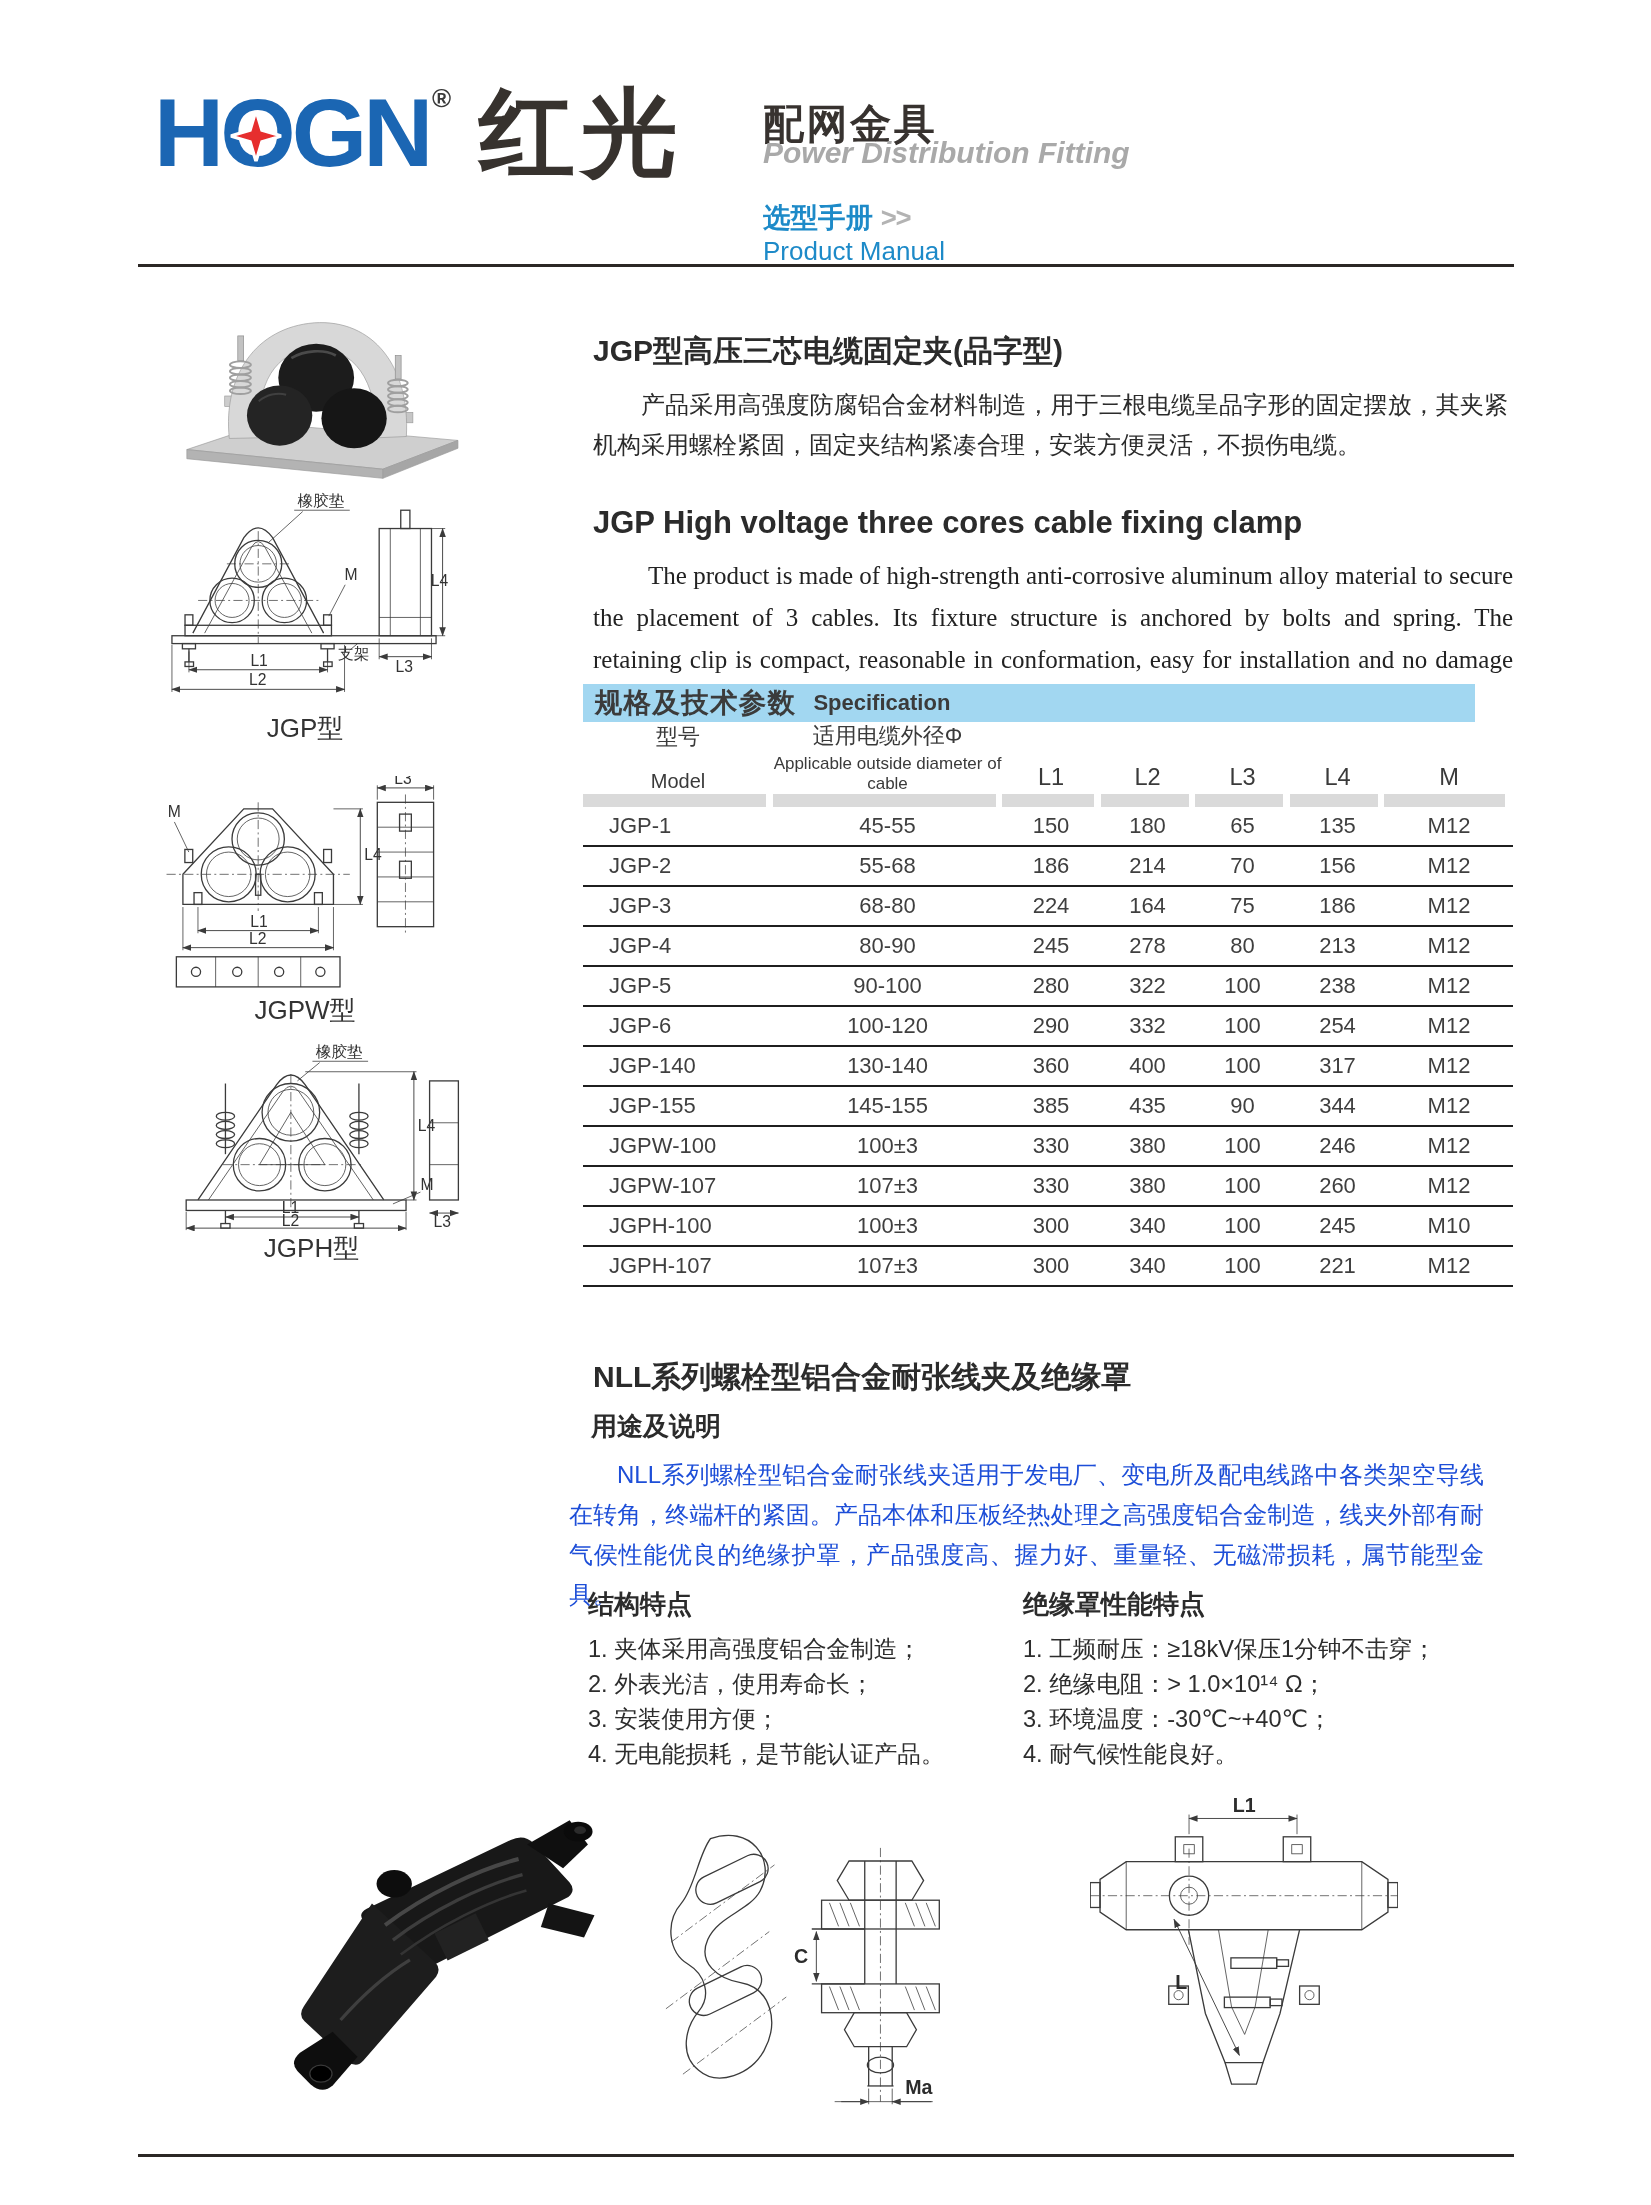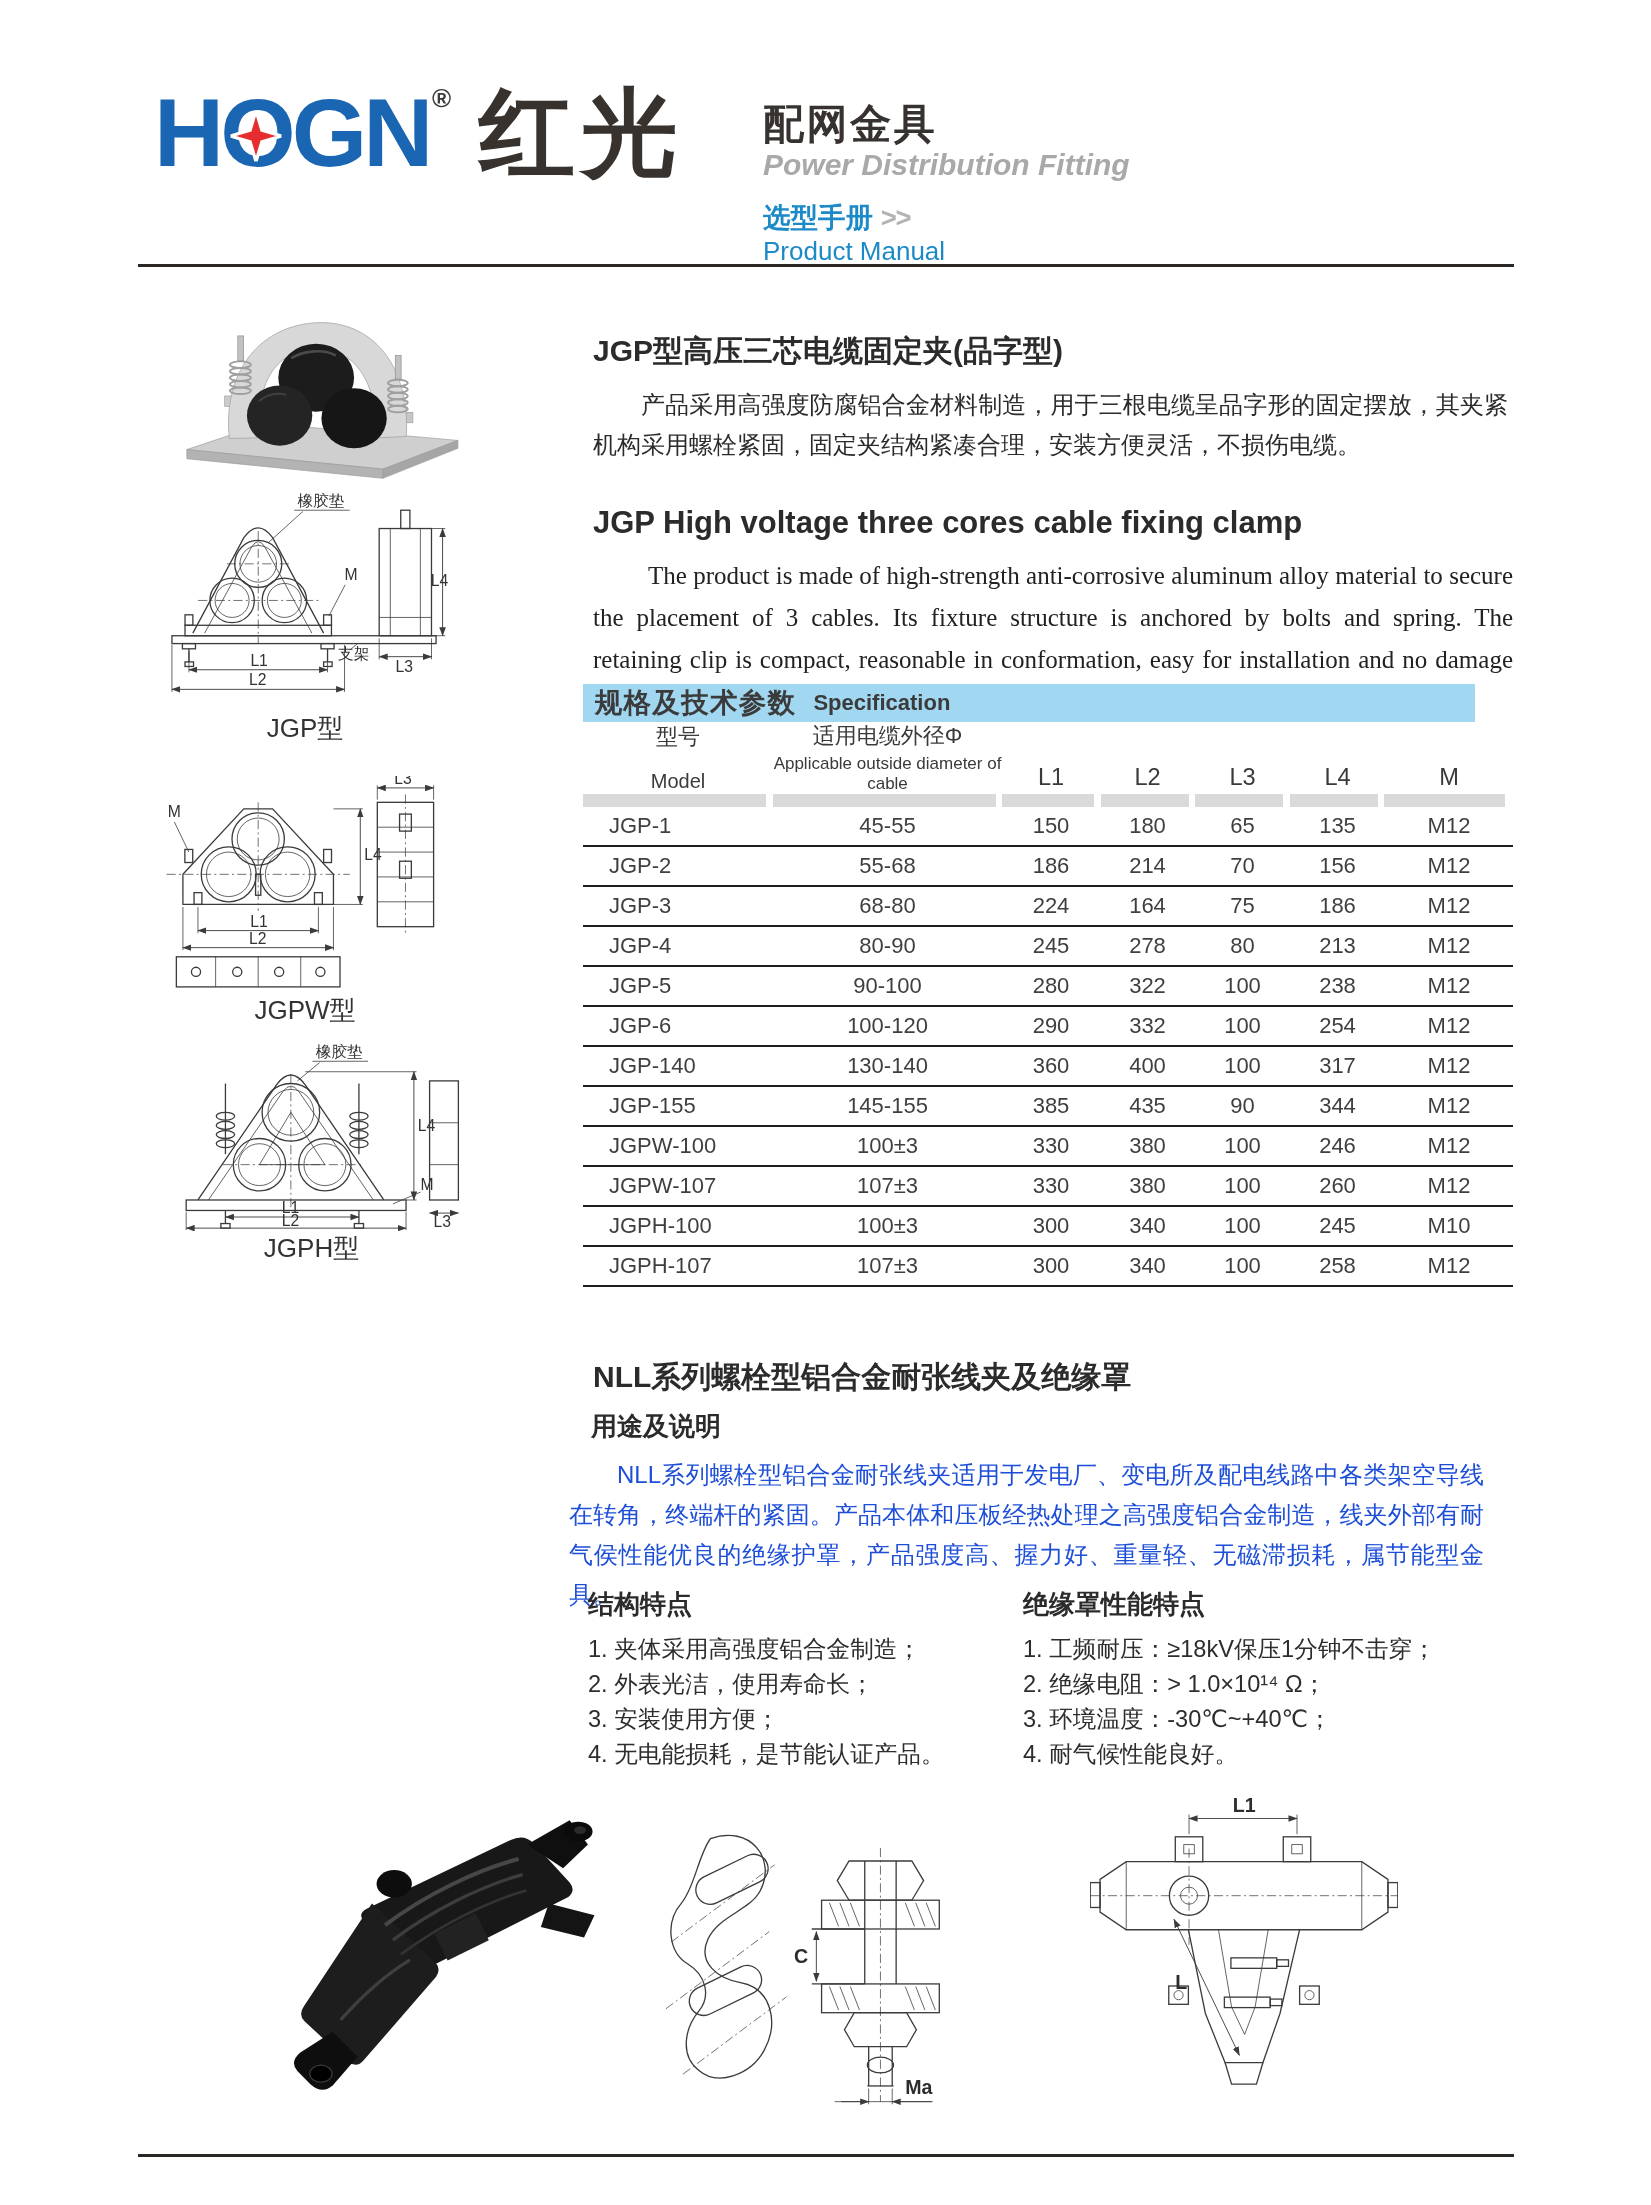--- a/index.html
+++ b/index.html
@@ -7,21 +7,21 @@
         font-family:"Liberation Sans","DejaVu Sans",sans-serif;color:#2f2f2f;}
 
   
   .logo{position:absolute;left:154px;top:84px;display:flex;align-items:flex-start;}
   .logo-letters{font-size:97px;line-height:97px;font-weight:900;color:#1b66b3;letter-spacing:-3.9px;}
   .logo-o{position:relative;display:inline-block;}
   .logo-o svg{position:absolute;left:50%;top:54%;transform:translate(-50%,-50%);}
   .logo-reg{font-size:26px;font-weight:700;color:#3a3a3a;position:relative;top:-1.3px;margin-left:2.6px;}
   .logo-cn{font-size:96px;line-height:97px;font-weight:700;color:#37322e;margin-left:27.5px;letter-spacing:6.5px;}
   .hdr-title-cn{position:absolute;left:763px;top:97px;font-size:41px;font-weight:900;color:#37322f;letter-spacing:2.6px;}
-  .hdr-title-en{position:absolute;left:763px;top:148px;font-size:30px;font-weight:700;font-style:italic;color:#a9a9a9;}
+  .hdr-title-en{position:absolute;left:763px;top:136px;font-size:30px;font-weight:700;font-style:italic;color:#a9a9a9;}
   .hdr-manual-cn{position:absolute;left:763px;top:200px;font-size:27.5px;font-weight:700;color:#1d8ac8;}
   .hdr-manual-cn .arrows{color:#b3b3b3;font-weight:700;letter-spacing:-1.3px;}
   .hdr-manual-en{position:absolute;left:763px;top:236px;font-size:26px;color:#1d8ac8;}
   .rule-top{position:absolute;left:138px;top:264px;width:1376px;height:3.3px;background:#2b2725;}
   .rule-bottom{position:absolute;left:138px;top:2154px;width:1376px;height:3.3px;background:#2b2725;}
 
   
   .jgp-title-cn{position:absolute;left:593px;top:331px;font-size:30px;font-weight:700;color:#2b2b2b;}
   .jgp-desc-cn{position:absolute;left:593px;top:385px;width:915px;font-size:24px;line-height:40px;
                text-align:justify;text-indent:2em;color:#2b2b2b;}
@@ -530,21 +530,21 @@
         <div class="td">100</div>
         <div class="td">245</div>
         <div class="td">M10</div>
       </div>
     <div class="tr">
         <div class="td model">JGPH-107</div>
         <div class="td">107±3</div>
         <div class="td">300</div>
         <div class="td">340</div>
         <div class="td">100</div>
-        <div class="td">258</div>
+        <div class="td">221</div>
         <div class="td">M12</div>
       </div>
   </div>
 
   <div class="nll-title">NLL系列螺栓型铝合金耐张线夹及绝缘罩</div>
   <div class="nll-usage-h">用途及说明</div>
   <div class="nll-usage">NLL系列螺栓型铝合金耐张线夹适用于发电厂、变电所及配电线路中各类架空导线在转角，终端杆的紧固。产品本体和压板经热处理之高强度铝合金制造，线夹外部有耐气侯性能优良的绝缘护罩，产品强度高、握力好、重量轻、无磁滞损耗，属节能型金具。</div>
 
   <div class="nll-h-left">结构特点</div>
   <div class="nll-list list-left">

